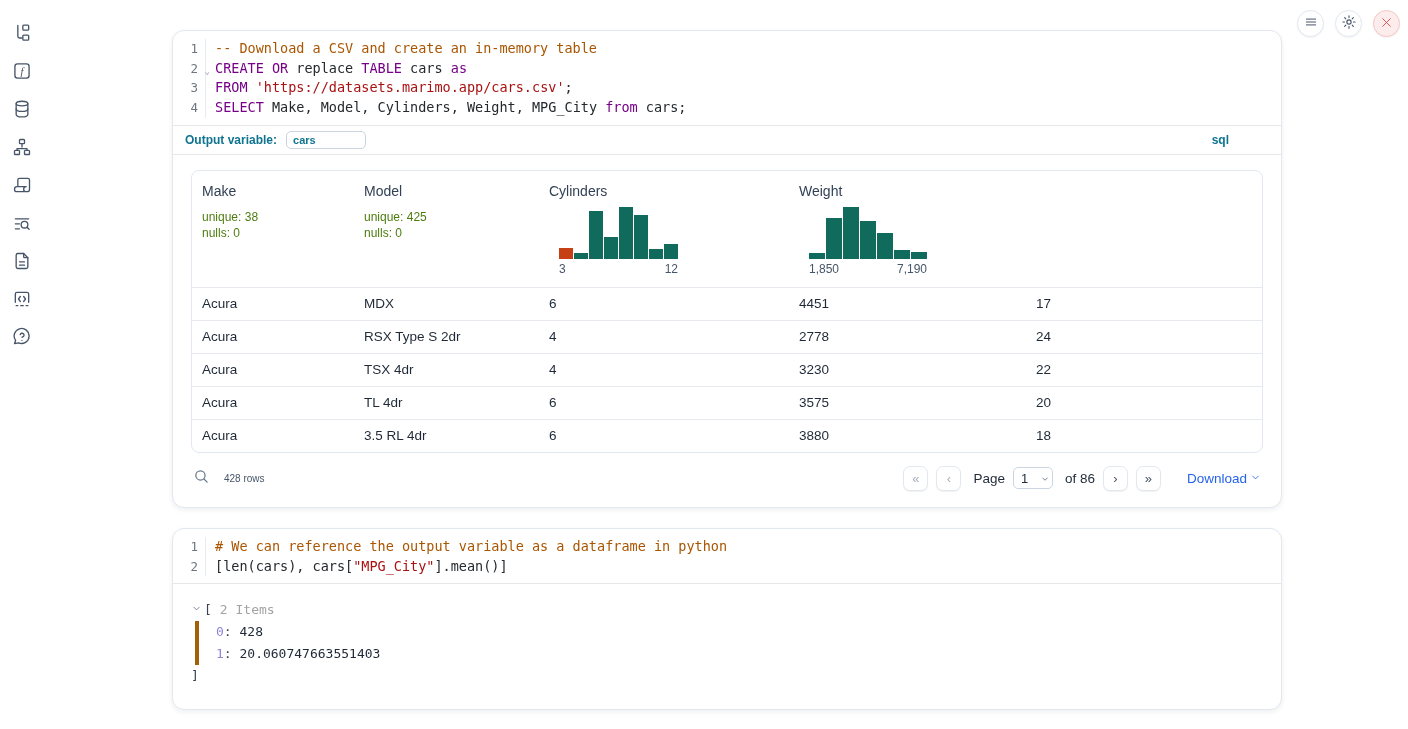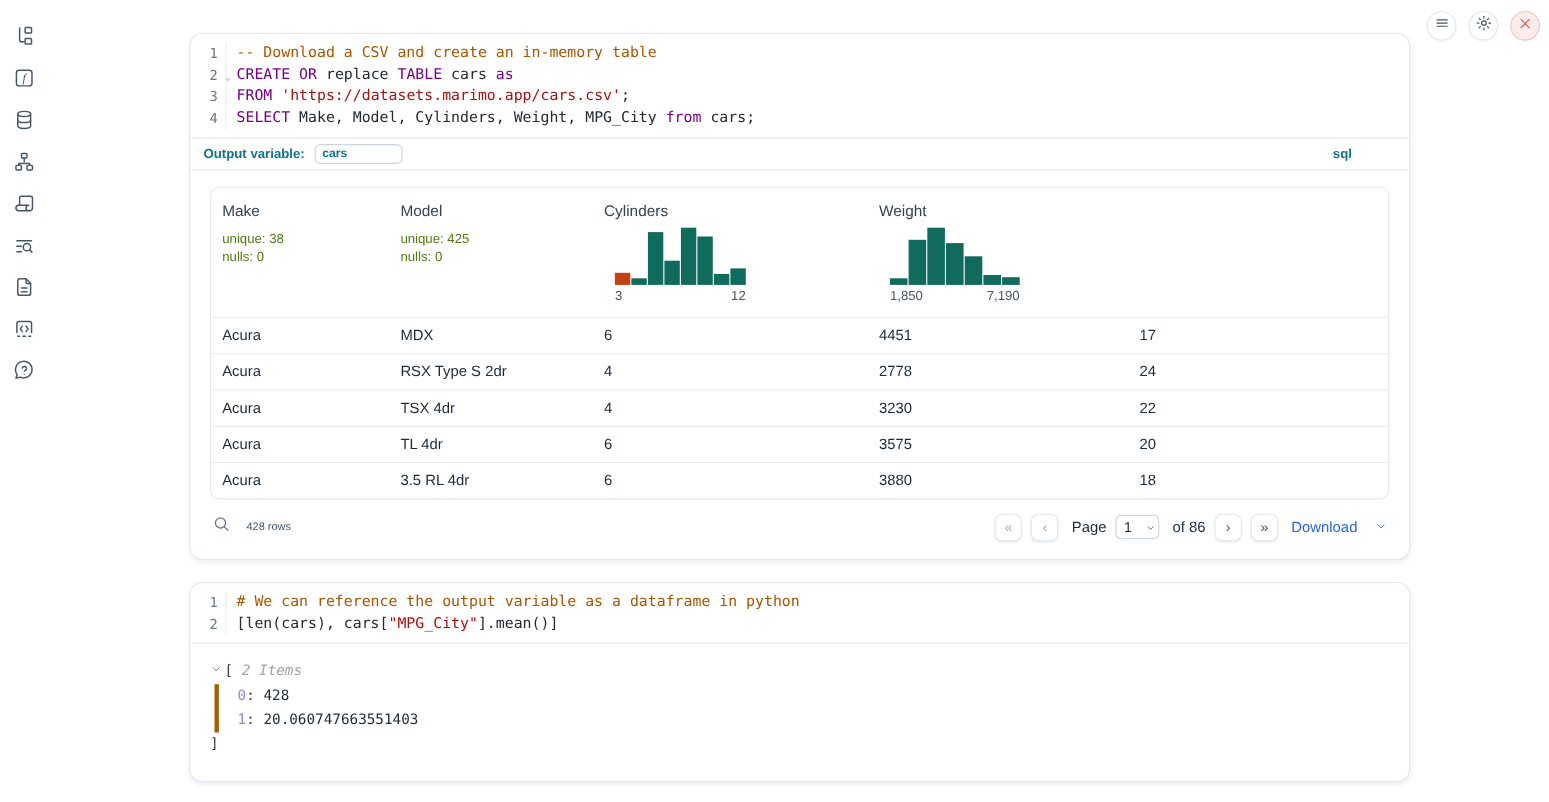--- a/index.html
+++ b/index.html
@@ -61,28 +61,28 @@
   .table-footer { display:flex; align-items:center; padding:13px 2px 8px 2px; }
   .search-icon svg { stroke:#64748b; fill:none; stroke-width:1.7; stroke-linecap:round; }
   .rowcount { margin-left:14px; font-size:10px; color:#475569; }
   .pager { margin-left:auto; display:flex; align-items:center; gap:8px; }
   .pg-btn { width:25px; height:25px; border:1px solid #e2e8f0; border-radius:7px; background:#fff; box-shadow:0 1px 1px rgba(15,23,42,.06); display:flex; align-items:center; justify-content:center; font-size:13px; color:#475569; cursor:pointer; }
   .pg-btn.disabled { color:#a8b0bc; }
   .pg-label { font-size:13.5px; color:#1f2937; margin-left:4px; }
   .pg-select-wrap { position:relative; }
   .pg-select { appearance:none; -webkit-appearance:none; width:40px; height:22px; border:1px solid #cbd5e1; border-radius:5px; background:#fff; font-size:13px; color:#1f2937; padding:0 14px 0 7px; }
   .pg-select-wrap svg { position:absolute; right:3px; top:7px; pointer-events:none; stroke:#475569; fill:none; stroke-width:1.8; }
-  .download { display:flex; align-items:center; gap:16px; margin-left:4px; color:#2563eb; font-size:13.5px; cursor:pointer; }
+  .download { display:flex; align-items:center; gap:3px; margin-left:18px; color:#2563eb; font-size:13.5px; cursor:pointer; }
   .download svg { stroke:#2563eb; fill:none; stroke-width:1.8; stroke-linecap:round; }
 
   
   .tree-output { padding:15px 18px 22px 18px; font-family:"DejaVu Sans Mono", monospace; font-size:13px; line-height:22px; color:#374151; }
   .tree-head { display:flex; align-items:center; gap:2px; }
   .tree-chevron svg { stroke:#6b7280; fill:none; stroke-width:1.8; stroke-linecap:round; stroke-linejoin:round; }
-  .tree-items-label { color:#a3a3a3; font-style:italic; margin-left:6px; }
+  .tree-items-label { color:#a3a3a3; margin-left:6px; }
   .tree-entries { margin-left:4px; border-left:4px solid #a16207; padding-left:17px; }
   .tree-key { color:#8e86d8; }
   .tree-val { color:#1f2937; }
   .tree-close { margin-left:0; }
 </style>
 </head>
 <body>
 
 <div class="sidebar">
   <div class="side-btn">

